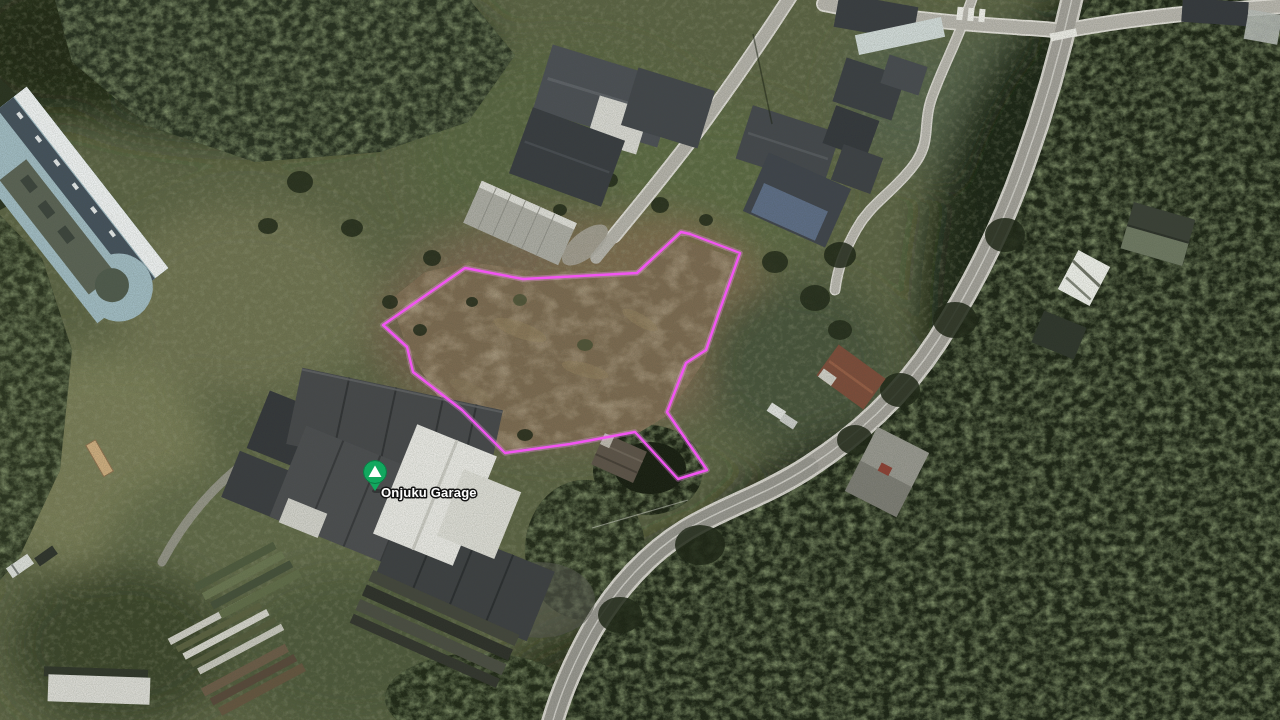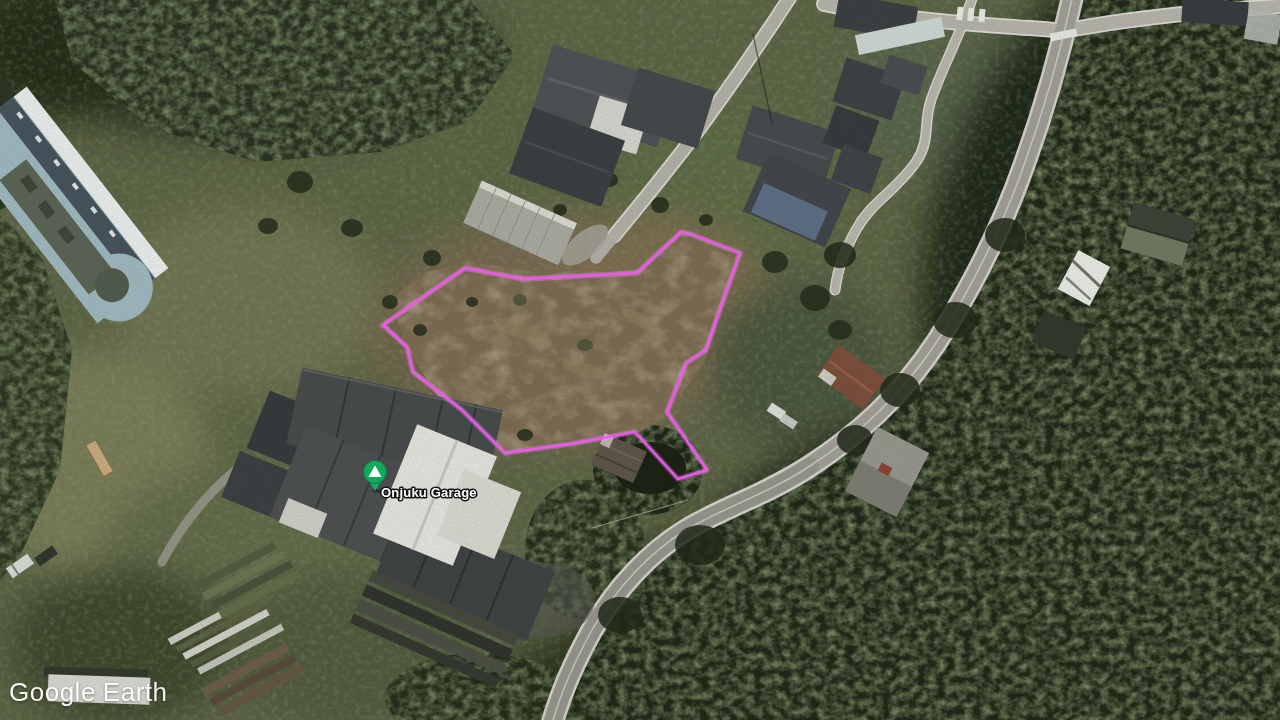--- a/index.html
+++ b/index.html
@@ -357,16 +357,13 @@
     <ellipse cx="377" cy="491" rx="5" ry="2" fill="#000" opacity=".3"></ellipse>
     <g>
       <path d="M368,480 L382,480 L375,491 Z" fill="#12A85F"></path>
       <circle cx="375" cy="472" r="11.5" stroke="#0B7A44" stroke-width="1" fill="#12A85F"></circle>
       <path d="M375,465.5 L368.5,477 L381.5,477 Z" fill="#FFFFFF"></path>
     </g>
     <text class="place-label-text" x="381" y="497">Onjuku Garage</text>
   </g>
 </svg>
 
-<div class="watermark">
-  <span class="wm-primary">Google</span><span class="wm-secondary">Earth</span>
 </div>
-</div>
 
 </body></html>

